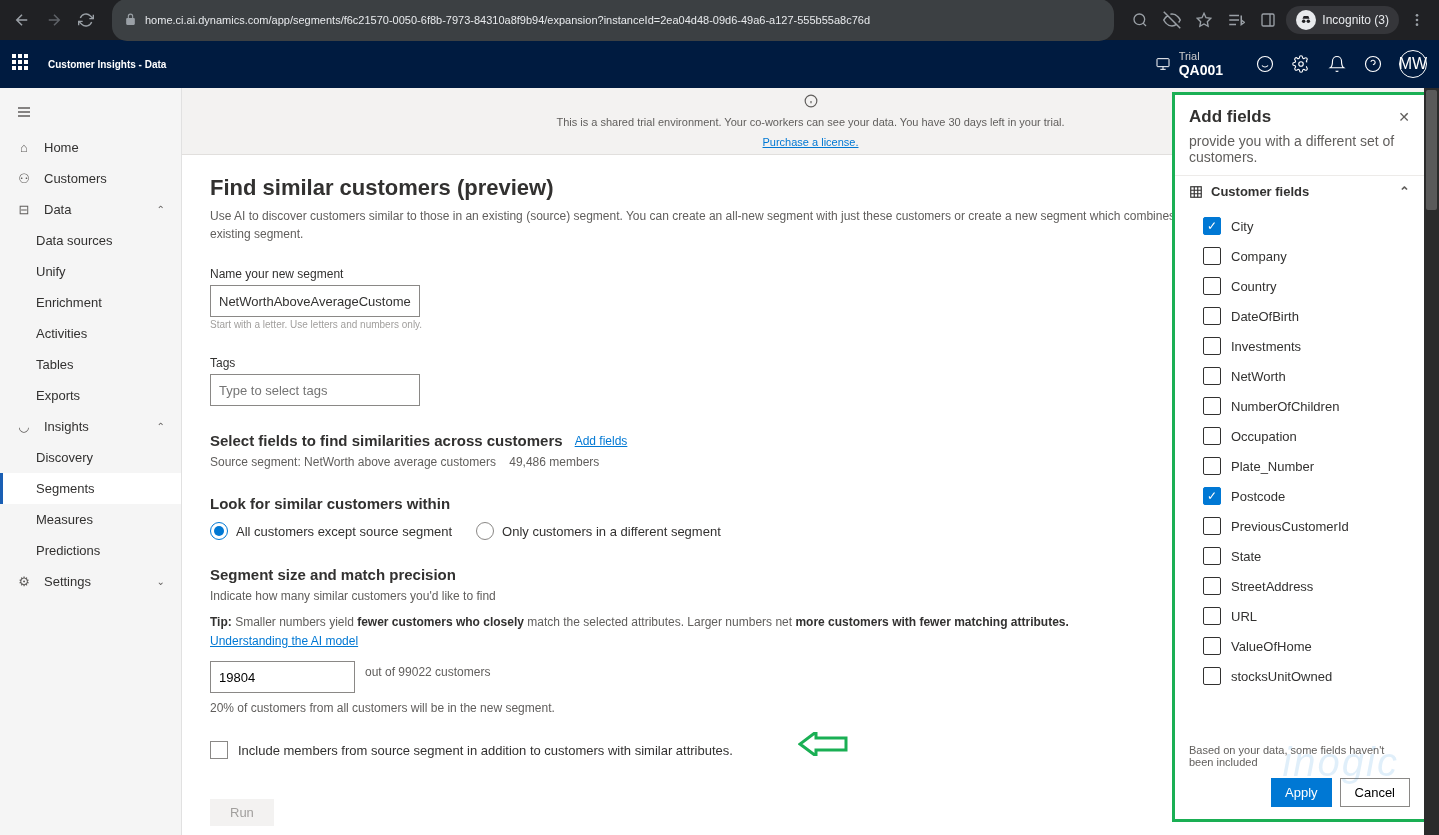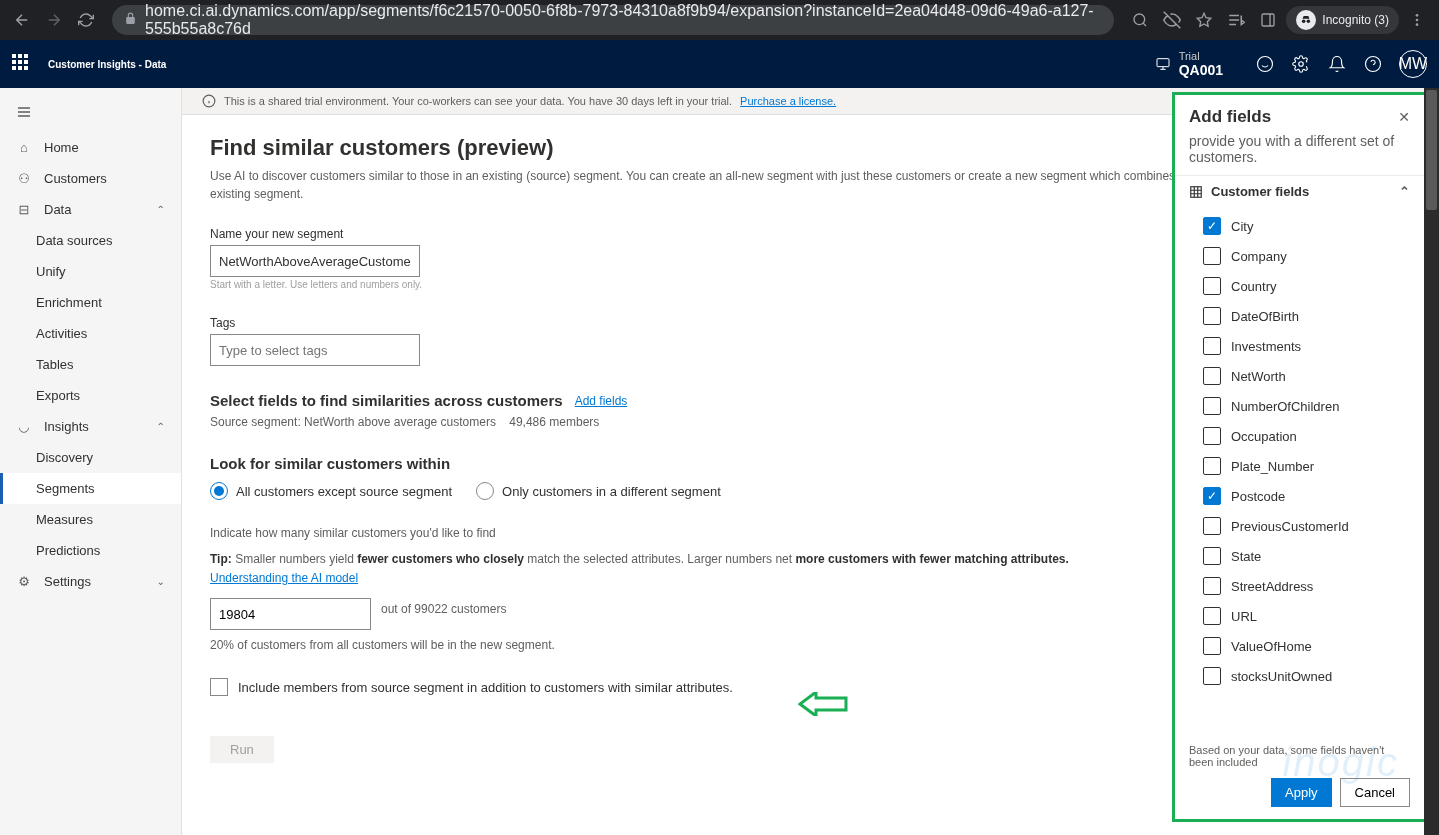--- a/index.html
+++ b/index.html
@@ -2,21 +2,21 @@
 <html><head>
 <meta charset="utf-8">
 <style>
 * { margin: 0; padding: 0; box-sizing: border-box; font-family: "Segoe UI", -apple-system, sans-serif; }
 body { background: #202124; width: 1439px; height: 835px; overflow: hidden; position: relative; }
 
 
 .browser-bar { height: 40px; background: #202124; display: flex; align-items: center; padding: 0 8px; gap: 4px; }
 .nav-btn { width: 28px; height: 28px; display: flex; align-items: center; justify-content: center; color: #9aa0a6; cursor: pointer; border-radius: 50%; }
 .nav-btn.disabled { color: #5f6368; }
-.url-bar { flex: 1; height: 30px; background: #3c4043; border-radius: 15px; display: flex; align-items: center; padding: 0 12px; color: #e8eaed; font-size: 16px; margin: 0 8px; gap: 8px; }
+.url-bar { flex: 1; height: 42px; background: #3c4043; border-radius: 15px; display: flex; align-items: center; padding: 0 12px; color: #e8eaed; font-size: 11px; margin: 0 8px; gap: 8px; }
 .url-bar .lock { color: #9aa0a6; }
 .incognito-badge { background: #35363a; border-radius: 14px; padding: 4px 10px; color: #e8eaed; font-size: 12px; display: flex; align-items: center; gap: 6px; }
 .incognito-icon { width: 20px; height: 20px; border-radius: 50%; background: #e8eaed; display: flex; align-items: center; justify-content: center; }
 
 
 .app-header { height: 48px; background: #001b40; display: flex; align-items: center; padding: 0 12px; color: #fff; }
 .waffle { width: 20px; height: 20px; display: grid; grid-template-columns: repeat(3, 4px); grid-template-rows: repeat(3, 4px); gap: 2px; margin-right: 16px; }
 .waffle span { background: #fff; }
 .app-title { font-size: 10px; font-weight: 600; }
 .header-spacer { flex: 1; }
@@ -30,42 +30,42 @@
 .sidebar { width: 182px; background: #f5f5f5; border-right: 1px solid #e1e1e1; padding-top: 8px; }
 .sidebar-toggle { padding: 8px 16px; color: #605e5c; }
 .nav-item { display: flex; align-items: center; padding: 8px 16px; font-size: 13px; color: #323130; cursor: pointer; gap: 12px; }
 .nav-item.sub { padding-left: 36px; }
 .nav-item.active { background: #fff; border-left: 3px solid #1a5fb4; padding-left: 33px; }
 .nav-item .chev { margin-left: auto; color: #605e5c; font-size: 10px; }
 .nav-icon { width: 16px; text-align: center; color: #605e5c; }
 
 
 .content { flex: 1; background: #fff; overflow-y: auto; position: relative; }
-.banner { background: #f3f2f1; border-bottom: 1px solid #e1dfdd; padding: 6px 20px; font-size: 11px; color: #605e5c; display: flex; align-items: center; gap: 8px; }
+.banner { background: #f3f2f1; border-bottom: 1px solid #e1dfdd; padding: 6px 20px; font-size: 11px; color: #605e5c; display: flex; align-items: center; gap: 8px; flex-direction: column; }
 .banner a { color: #0078d4; }
 .page { padding: 20px 28px; }
 .page h1 { font-size: 22px; font-weight: 600; color: #323130; margin-bottom: 6px; }
 .page .desc { font-size: 12px; color: #605e5c; margin-bottom: 24px; line-height: 1.5; }
 .field-label { font-size: 12px; color: #323130; margin-bottom: 4px; }
 .text-input { width: 210px; height: 32px; border: 1px solid #8a8886; padding: 0 8px; font-size: 13px; color: #323130; }
 .hint { font-size: 10px; color: #a19f9d; margin-top: 2px; }
 .section { margin-top: 26px; }
 .section h2 { font-size: 15px; font-weight: 600; color: #323130; margin-bottom: 6px; display: flex; align-items: center; gap: 12px; }
 .section h2 a { font-size: 12px; font-weight: 400; color: #0078d4; text-decoration: underline; }
 .section .sub { font-size: 12px; color: #605e5c; margin-bottom: 10px; }
 .radio-row { display: flex; gap: 24px; margin-top: 10px; }
 .radio-opt { display: flex; align-items: center; gap: 8px; font-size: 13px; color: #323130; }
 .radio { width: 18px; height: 18px; border-radius: 50%; border: 1px solid #8a8886; display: flex; align-items: center; justify-content: center; }
 .radio.checked { border-color: #0078d4; }
 .radio.checked::after { content: ''; width: 10px; height: 10px; border-radius: 50%; background: #0078d4; }
 .tip { font-size: 12px; color: #605e5c; line-height: 1.6; }
 .tip b { color: #323130; }
 .tip a { color: #0078d4; text-decoration: underline; }
 .num-row { display: flex; align-items: center; gap: 10px; margin-top: 10px; }
-.num-input { width: 161px; height: 32px; border: 1px solid #8a8886; padding: 0 8px; font-size: 13px; }
+.num-input { width: 145px; height: 32px; border: 1px solid #8a8886; padding: 0 8px; font-size: 13px; }
 .checkbox-row { display: flex; align-items: center; gap: 10px; font-size: 13px; color: #323130; margin-top: 26px; }
 .cb { width: 18px; height: 18px; border: 1px solid #8a8886; }
 .run-btn { margin-top: 40px; padding: 6px 20px; background: #f3f2f1; border: none; color: #a19f9d; font-size: 13px; }
 
 
 .arrow-annot { position: absolute; left: 588px; top: 300px; }
 
 
 .panel { position: absolute; right: 12px; top: 92px; width: 255px; height: 730px; background: #fff; border: 3px solid #1aaf54; display: flex; flex-direction: column; }
 .panel-head { padding: 12px 14px 6px; display:flex; justify-content:space-between; align-items:center;}
@@ -317,20 +317,21 @@
               <span>All customers except source segment</span>
             </label>
           <label class="radio-opt">
               <span class="radio"></span>
               <span>Only customers in a different segment</span>
             </label>
         </div>
       </div>
 
       <div class="section">
+        <h2>Segment size and match precision</h2>
         <div class="sub">Indicate how many similar customers you'd like to find</div>
         <div class="tip">
           <b>Tip:</b> <span>Smaller numbers yield</span> <b>fewer customers who closely</b> <span>match the selected attributes. Larger numbers net</span> <b>more customers with fewer matching attributes.</b><br>
           <a href="#">Understanding the AI model</a>
         </div>
         <div class="num-row">
           <input class="num-input" value="19804" style="">
           <span class="sub">out of 99022 customers</span>
         </div>
         <div class="sub" style="margin-top:8px;">20% of customers from all customers will be in the new segment.</div>

